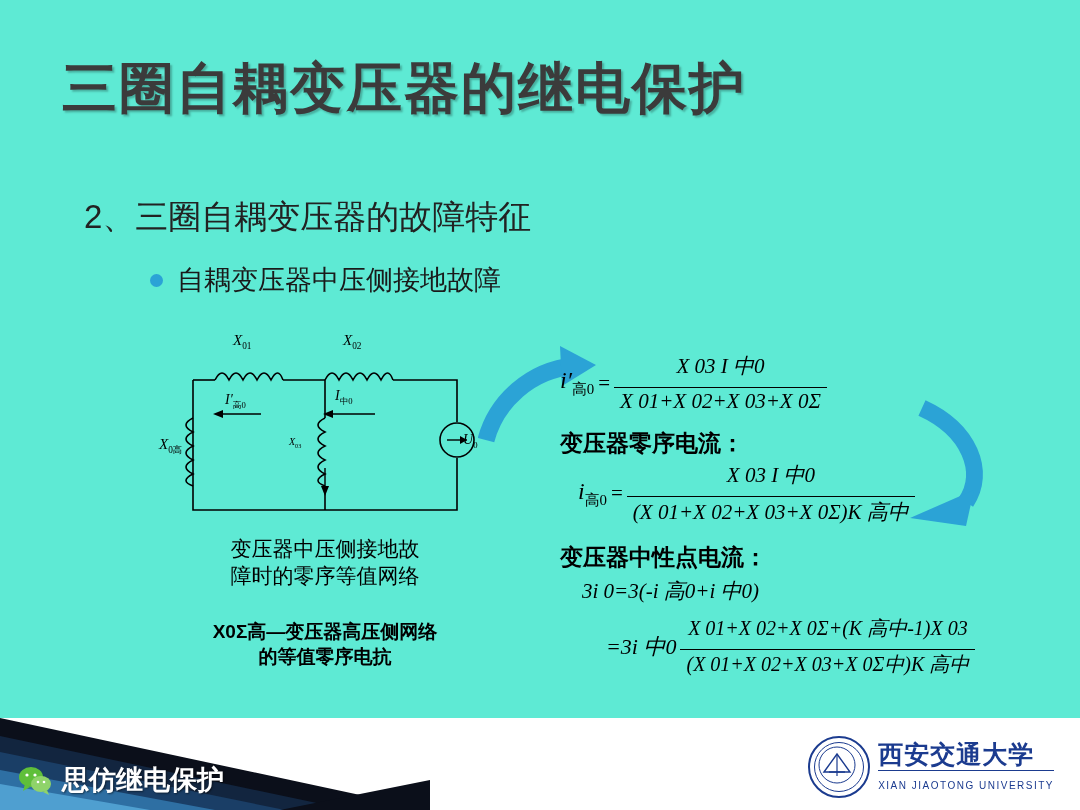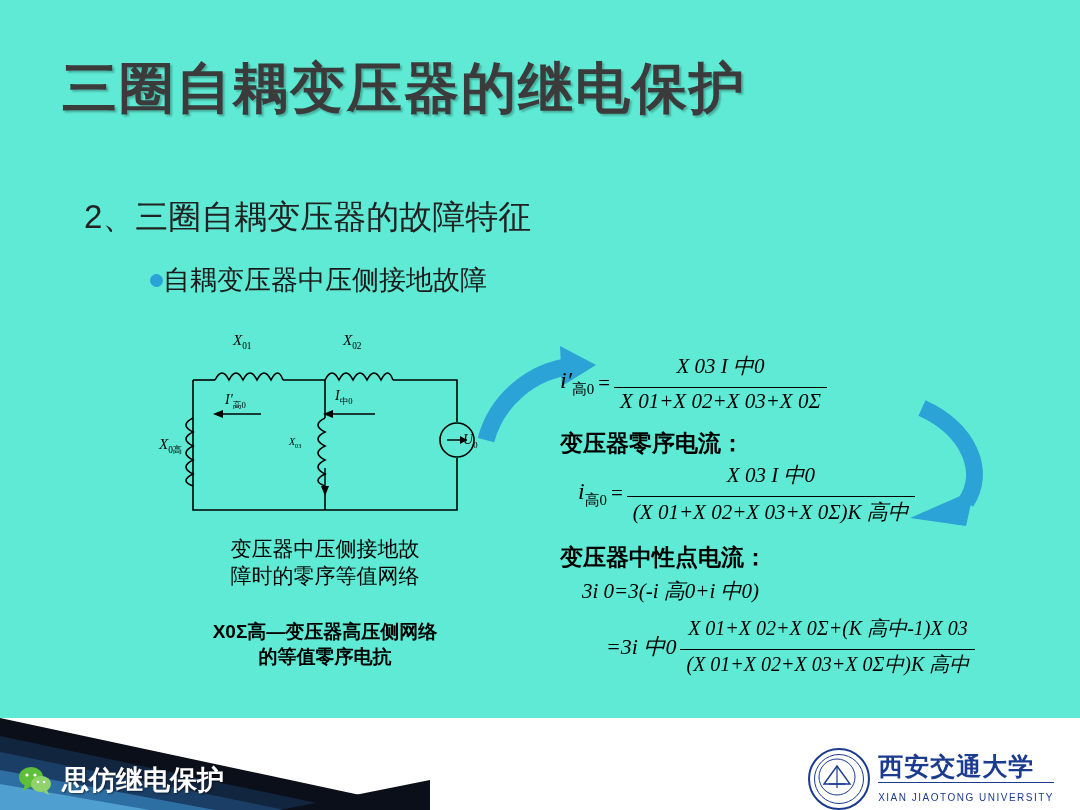--- a/index.html
+++ b/index.html
@@ -39,20 +39,21 @@
     white-space: nowrap;
   }
 
   
   #level2 {
     position: absolute;
     left: 150px;
     top: 262px;
     display: flex;
     align-items: center;
+    gap: 14px;
     white-space: nowrap;
   }
   #level2 .dot {
     width: 13px;
     height: 13px;
     border-radius: 50%;
     background: #2ba3d6;
     display: inline-block;
   }
   #level2 .txt {
@@ -179,21 +180,21 @@
     font-weight: bold;
     color: #ffffff;
     text-shadow: 1px 1px 2px rgba(0,0,0,.5);
     white-space: nowrap;
   }
 
   
   #logo {
     position: absolute;
     right: 26px;
-    bottom: 0;
+    bottom: 12px;
     display: flex;
     align-items: center;
     gap: 8px;
   }
   #logo .seal {
     width: 58px; height: 58px;
     border-radius: 50%;
     border: 2px solid #1b3b8f;
     position: relative;
     background: #fff;

